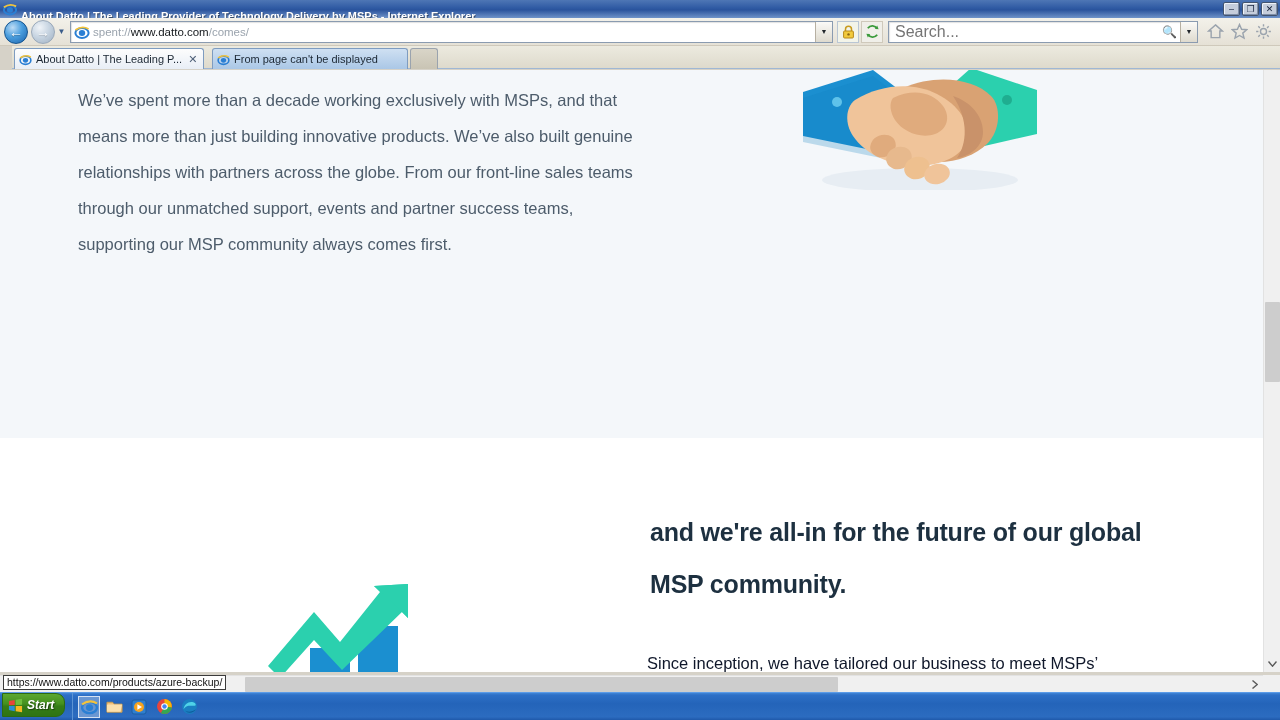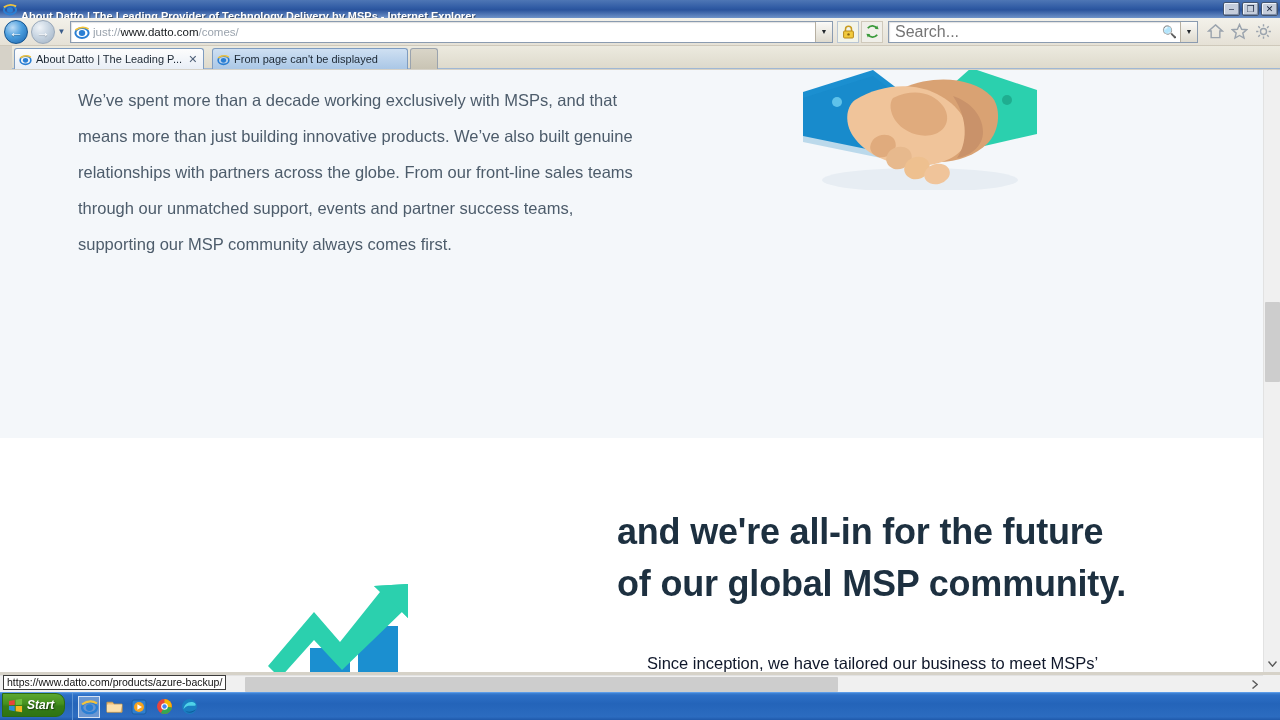--- a/index.html
+++ b/index.html
@@ -142,22 +142,22 @@
 
   .copy {
     position: absolute; left: 78px; top: 12px; width: 560px;
     font-size: 16.5px; line-height: 36px; color: #4d5c6b;
     font-family: "Liberation Sans", sans-serif;
   }
 
   .handshake { position: absolute; left: 795px; top: 0px; width: 250px; height: 120px; }
 
   .headline {
-    position: absolute; left: 617px; top: 436px; width: 520px;
-    font-size: 36px; line-height: 52px; color: #1d3040; font-weight: 600;
+    position: absolute; left: 650px; top: 436px; width: 520px;
+    font-size: 25px; line-height: 52px; color: #1d3040; font-weight: 600;
     letter-spacing: -0.2px;
   }
   .subcopy {
     position: absolute; left: 647px; top: 578px; width: 520px;
     font-size: 16.5px; line-height: 30px; color: #0f172a;
   }
   .growth { position: absolute; left: 262px; top: 500px; width: 180px; height: 110px; }
 
   
   .watermark {
@@ -261,21 +261,21 @@
         <div class="arw">→</div>
       </div>
     <div class="histdrop">▼</div>
 
     <div class="addrwrap">
       <svg class="addr-ie" viewBox="0 0 16 16">
         <ellipse cx="8" cy="9" rx="6.6" ry="5" fill="none" stroke="#2a7fd4" stroke-width="2"></ellipse>
         <path d="M1.4 6 Q8 1.4 14.6 5" fill="none" stroke="#f3c33b" stroke-width="1.8"></path>
         <ellipse cx="8" cy="9" rx="3.2" ry="3" fill="#2a7fd4"></ellipse>
       </svg>
-      <div class="addrtext"><span>just://</span><b>www.datto.com</b><span>/comes/</span></div>
+      <div class="addrtext"><span>spent://</span><b>www.datto.com</b><span>/comes/</span></div>
       <div style="flex:1 1 auto"></div>
       <div class="addr-drop">▼</div>
     </div>
 
     <div class="tbtn lock">
       <svg width="13" height="14" viewBox="0 0 13 14">
         <path d="M3.5 6V4.2a3 3 0 0 1 6 0V6" fill="none" stroke="#c89b1e" stroke-width="1.5"></path>
         <rect x="1.6" y="6" width="9.8" height="7" rx="1" fill="#f2ca3d" stroke="#b8891a"></rect>
         <circle cx="6.5" cy="9.4" r="1.2" fill="#8a6510"></circle>
       </svg>

